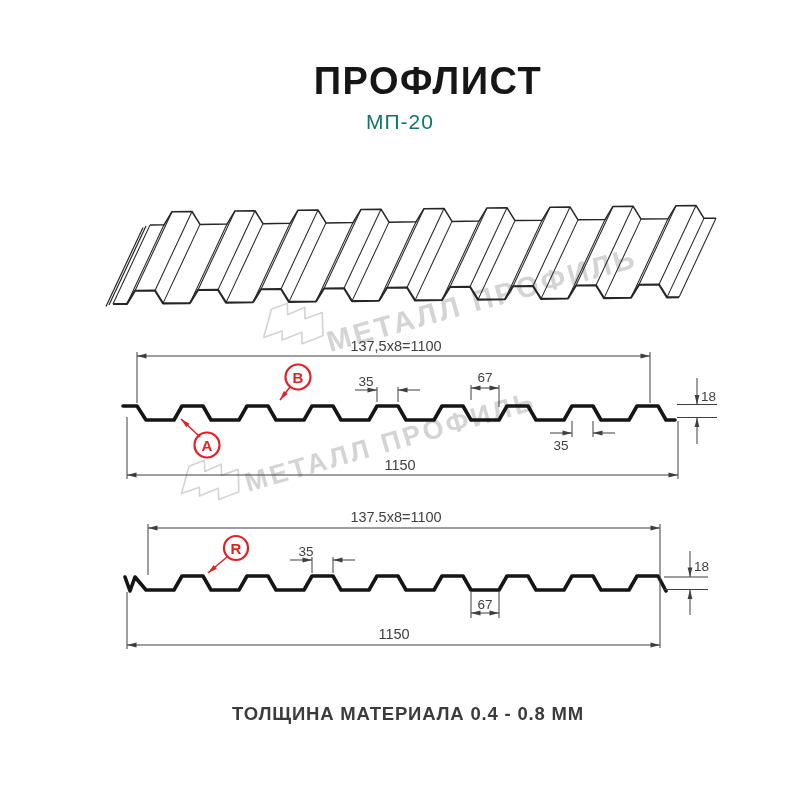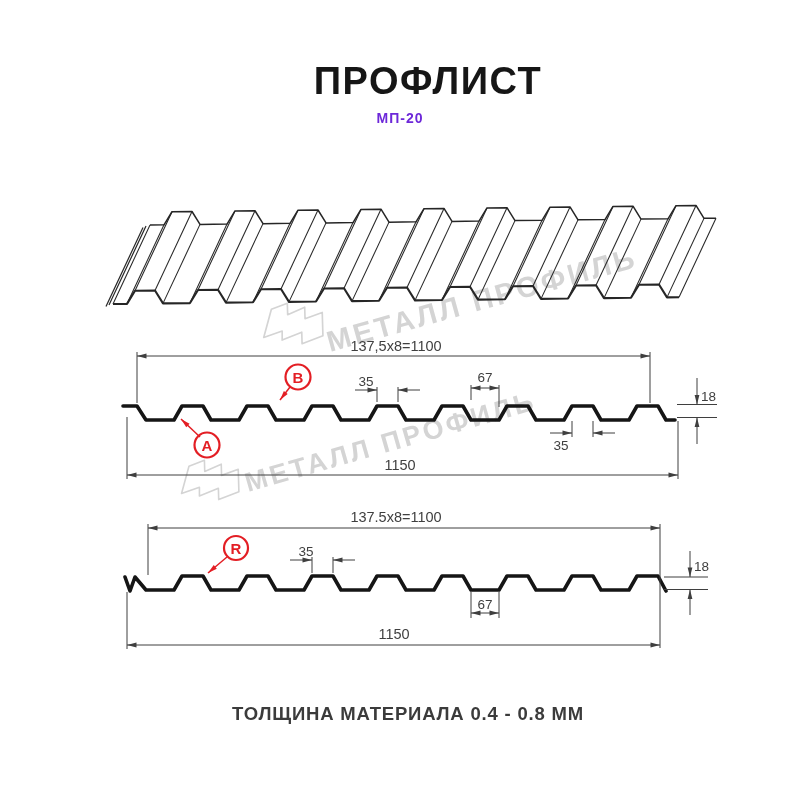--- a/index.html
+++ b/index.html
@@ -4,21 +4,21 @@
 <style>
   :root{
     --accent:#e31e24; --line:#3f3f3f; --profile:#151515; --wm:#d4d4d4; --bg:#ffffff;
   }
   html,body{margin:0;padding:0;background:var(--bg);}
   .page{position:relative;width:800px;height:800px;background:var(--bg);overflow:hidden;
         font-family:"Liberation Sans",sans-serif;}
   .title{position:absolute;top:60px;left:0;width:800px;text-align:center;
          font-size:38px;font-weight:700;letter-spacing:1.5px;color:#161616;padding-left:28px;}
   .subtitle{position:absolute;top:110px;left:0;width:800px;text-align:center;
-         font-size:14px;font-weight:700;letter-spacing:1px;color:#6d28d9;}
+         font-size:21px;font-weight:400;letter-spacing:1px;color:#0f766e;}
   .footer{position:absolute;top:703px;left:8px;width:800px;text-align:center;
          font-size:18.5px;font-weight:600;letter-spacing:0.8px;color:#3b3b3b;}
   svg{position:absolute;left:0;top:0;}
   .d{stroke:var(--line);stroke-width:1;fill:none;}
   .r{stroke:var(--accent);stroke-width:1.5;fill:none;}
   .prof{stroke:var(--profile);stroke-width:3.6;fill:none;stroke-linejoin:round;stroke-linecap:round;}
   .w3{stroke:#262626;fill:none;stroke-linejoin:round;}
   .arrf{fill:var(--line);stroke:none;}
   .arrr{fill:var(--accent);stroke:none;}
   .dimtxt{font-family:"Liberation Sans",sans-serif;font-size:13.5px;fill:var(--line);}

